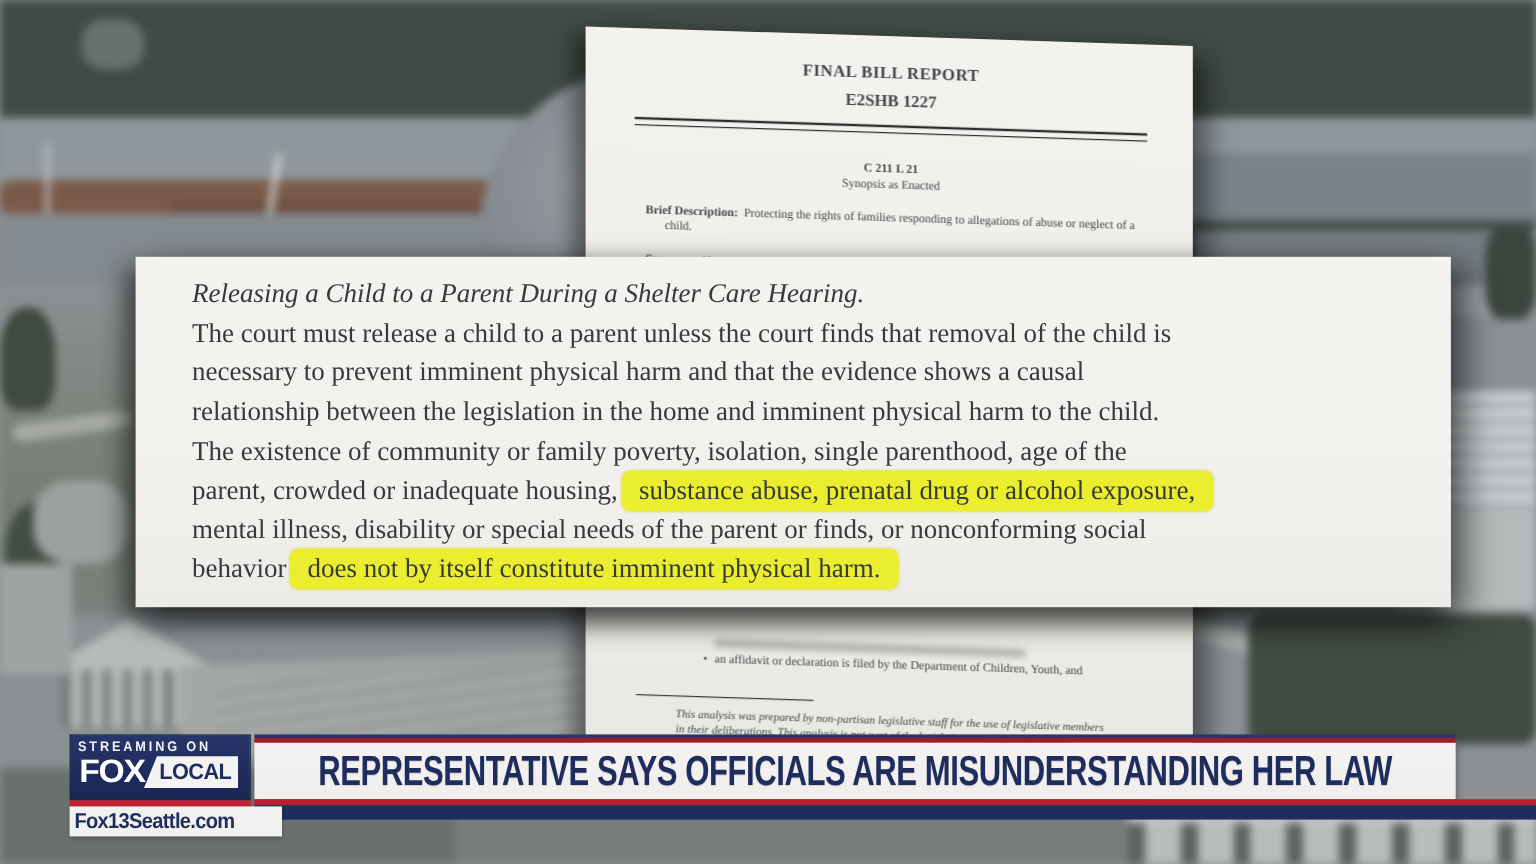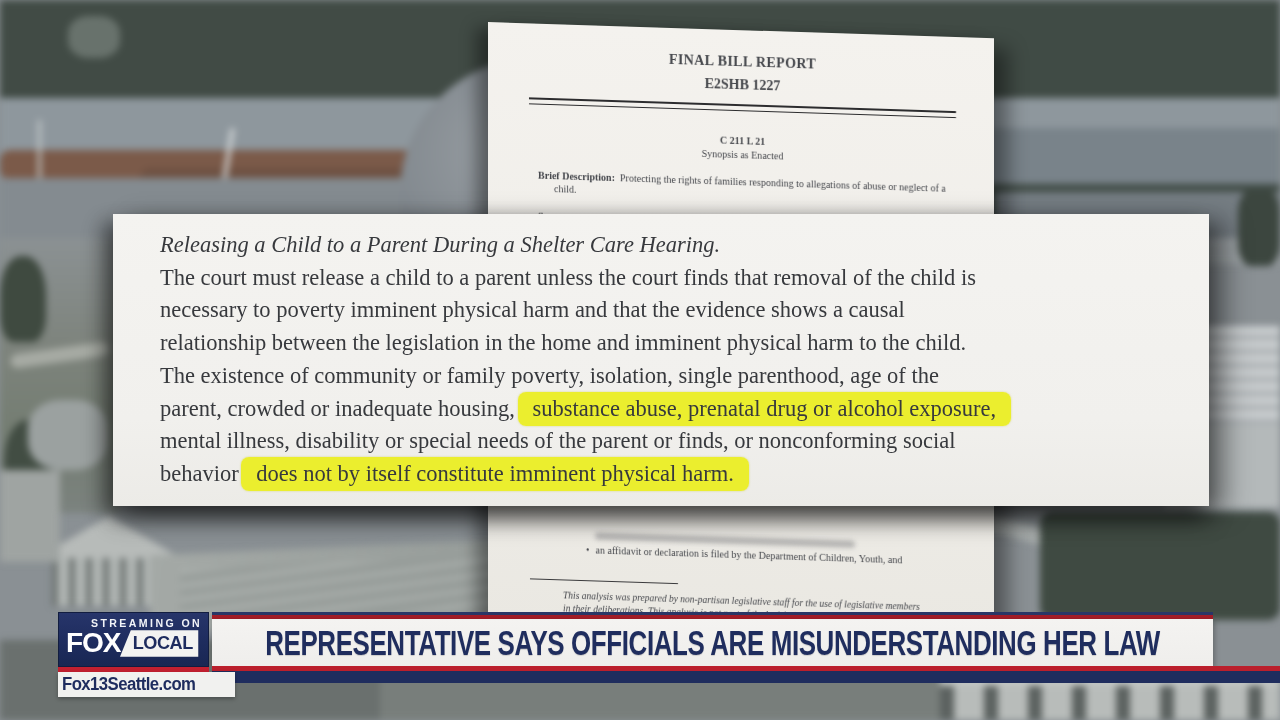--- a/index.html
+++ b/index.html
@@ -45,21 +45,21 @@
     font-family:"Liberation Serif",serif;color:#37393d;font-size:22.5px;line-height:32.7px;}
   .x-head{font-style:italic;white-space:nowrap;}
   .x-line{white-space:nowrap;}
   .hl{background:#ebee2e;padding:4px 15px 5px;margin:0 -5px 0 -3px;border-radius:8px;
       box-shadow:0 0 2px rgba(200,200,40,.6);}
 
   
   .lower-third{position:absolute;inset:0;z-index:3;pointer-events:none;}
   .fox-box{position:absolute;left:58px;top:612px;width:151px;height:55px;
     background:linear-gradient(180deg,#27356a 0%,#1e2c5e 55%,#192753 100%);
-    border:1px solid #121d40;box-sizing:border-box;text-align:right;}
+    border:1px solid #121d40;box-sizing:border-box;text-align:left;}
   .streaming{margin-top:4px;color:#f2f4f8;font-size:11.5px;letter-spacing:2.6px;font-weight:bold;
     transform:scaleX(.92);transform-origin:center;}
   .fox-row{display:flex;align-items:center;justify-content:center;margin-top:1px;}
   .fox-word{color:#ffffff;font-weight:bold;font-size:27px;letter-spacing:-1px;
     transform:scaleX(1.04);line-height:1;}
   .local-box{background:#f3f3f1;color:#1e2c5e;font-weight:bold;font-size:18.5px;line-height:1;
     padding:4px 6px 4px 13px;margin-left:1px;
     clip-path:polygon(11px 0,100% 0,100% 100%,0 100%);letter-spacing:-0.5px;
     transform:scaleX(.98);transform-origin:left;}
   .fox-red{position:absolute;left:58px;top:667px;width:151px;height:5px;background:#c32030;}
@@ -132,21 +132,21 @@
     <div class="doc-bullet"><span class="bm">•</span><span>an affidavit or declaration is filed by the Department of Children, Youth, and</span></div>
     <div class="doc-footrule"></div>
     <div class="doc-footnote">This analysis was prepared by non-partisan legislative staff for the use of legislative members in their deliberations. This analysis is not part of the legislation nor does it constitute a statement of legislative intent.</div>
   </div>
 </div>
 
 <div class="excerpt-panel">
   <div class="x-head">Releasing a Child to a Parent During a Shelter Care Hearing.</div>
   <div>
       <div class="x-line"><span>The court must release a child to a parent unless the court finds that removal of the child is</span></div>
-      <div class="x-line"><span>necessary to poverty imminent physical harm and that the evidence shows a causal</span></div>
+      <div class="x-line"><span>necessary to prevent imminent physical harm and that the evidence shows a causal</span></div>
       <div class="x-line"><span>relationship between the legislation in the home and imminent physical harm to the child.</span></div>
       <div class="x-line"><span>The existence of community or family poverty, isolation, single parenthood, age of the</span></div>
       <div class="x-line"><span>parent, crowded or inadequate housing, </span><span class="hl">substance abuse, prenatal drug or alcohol exposure,</span></div>
       <div class="x-line"><span>mental illness, disability or special needs of the parent or finds, or nonconforming social</span></div>
       <div class="x-line"><span>behavior </span><span class="hl">does not by itself constitute imminent physical harm.</span></div>
     </div>
 </div>
 
 <div class="lower-third">
   <div class="hb-navy-top"></div>

